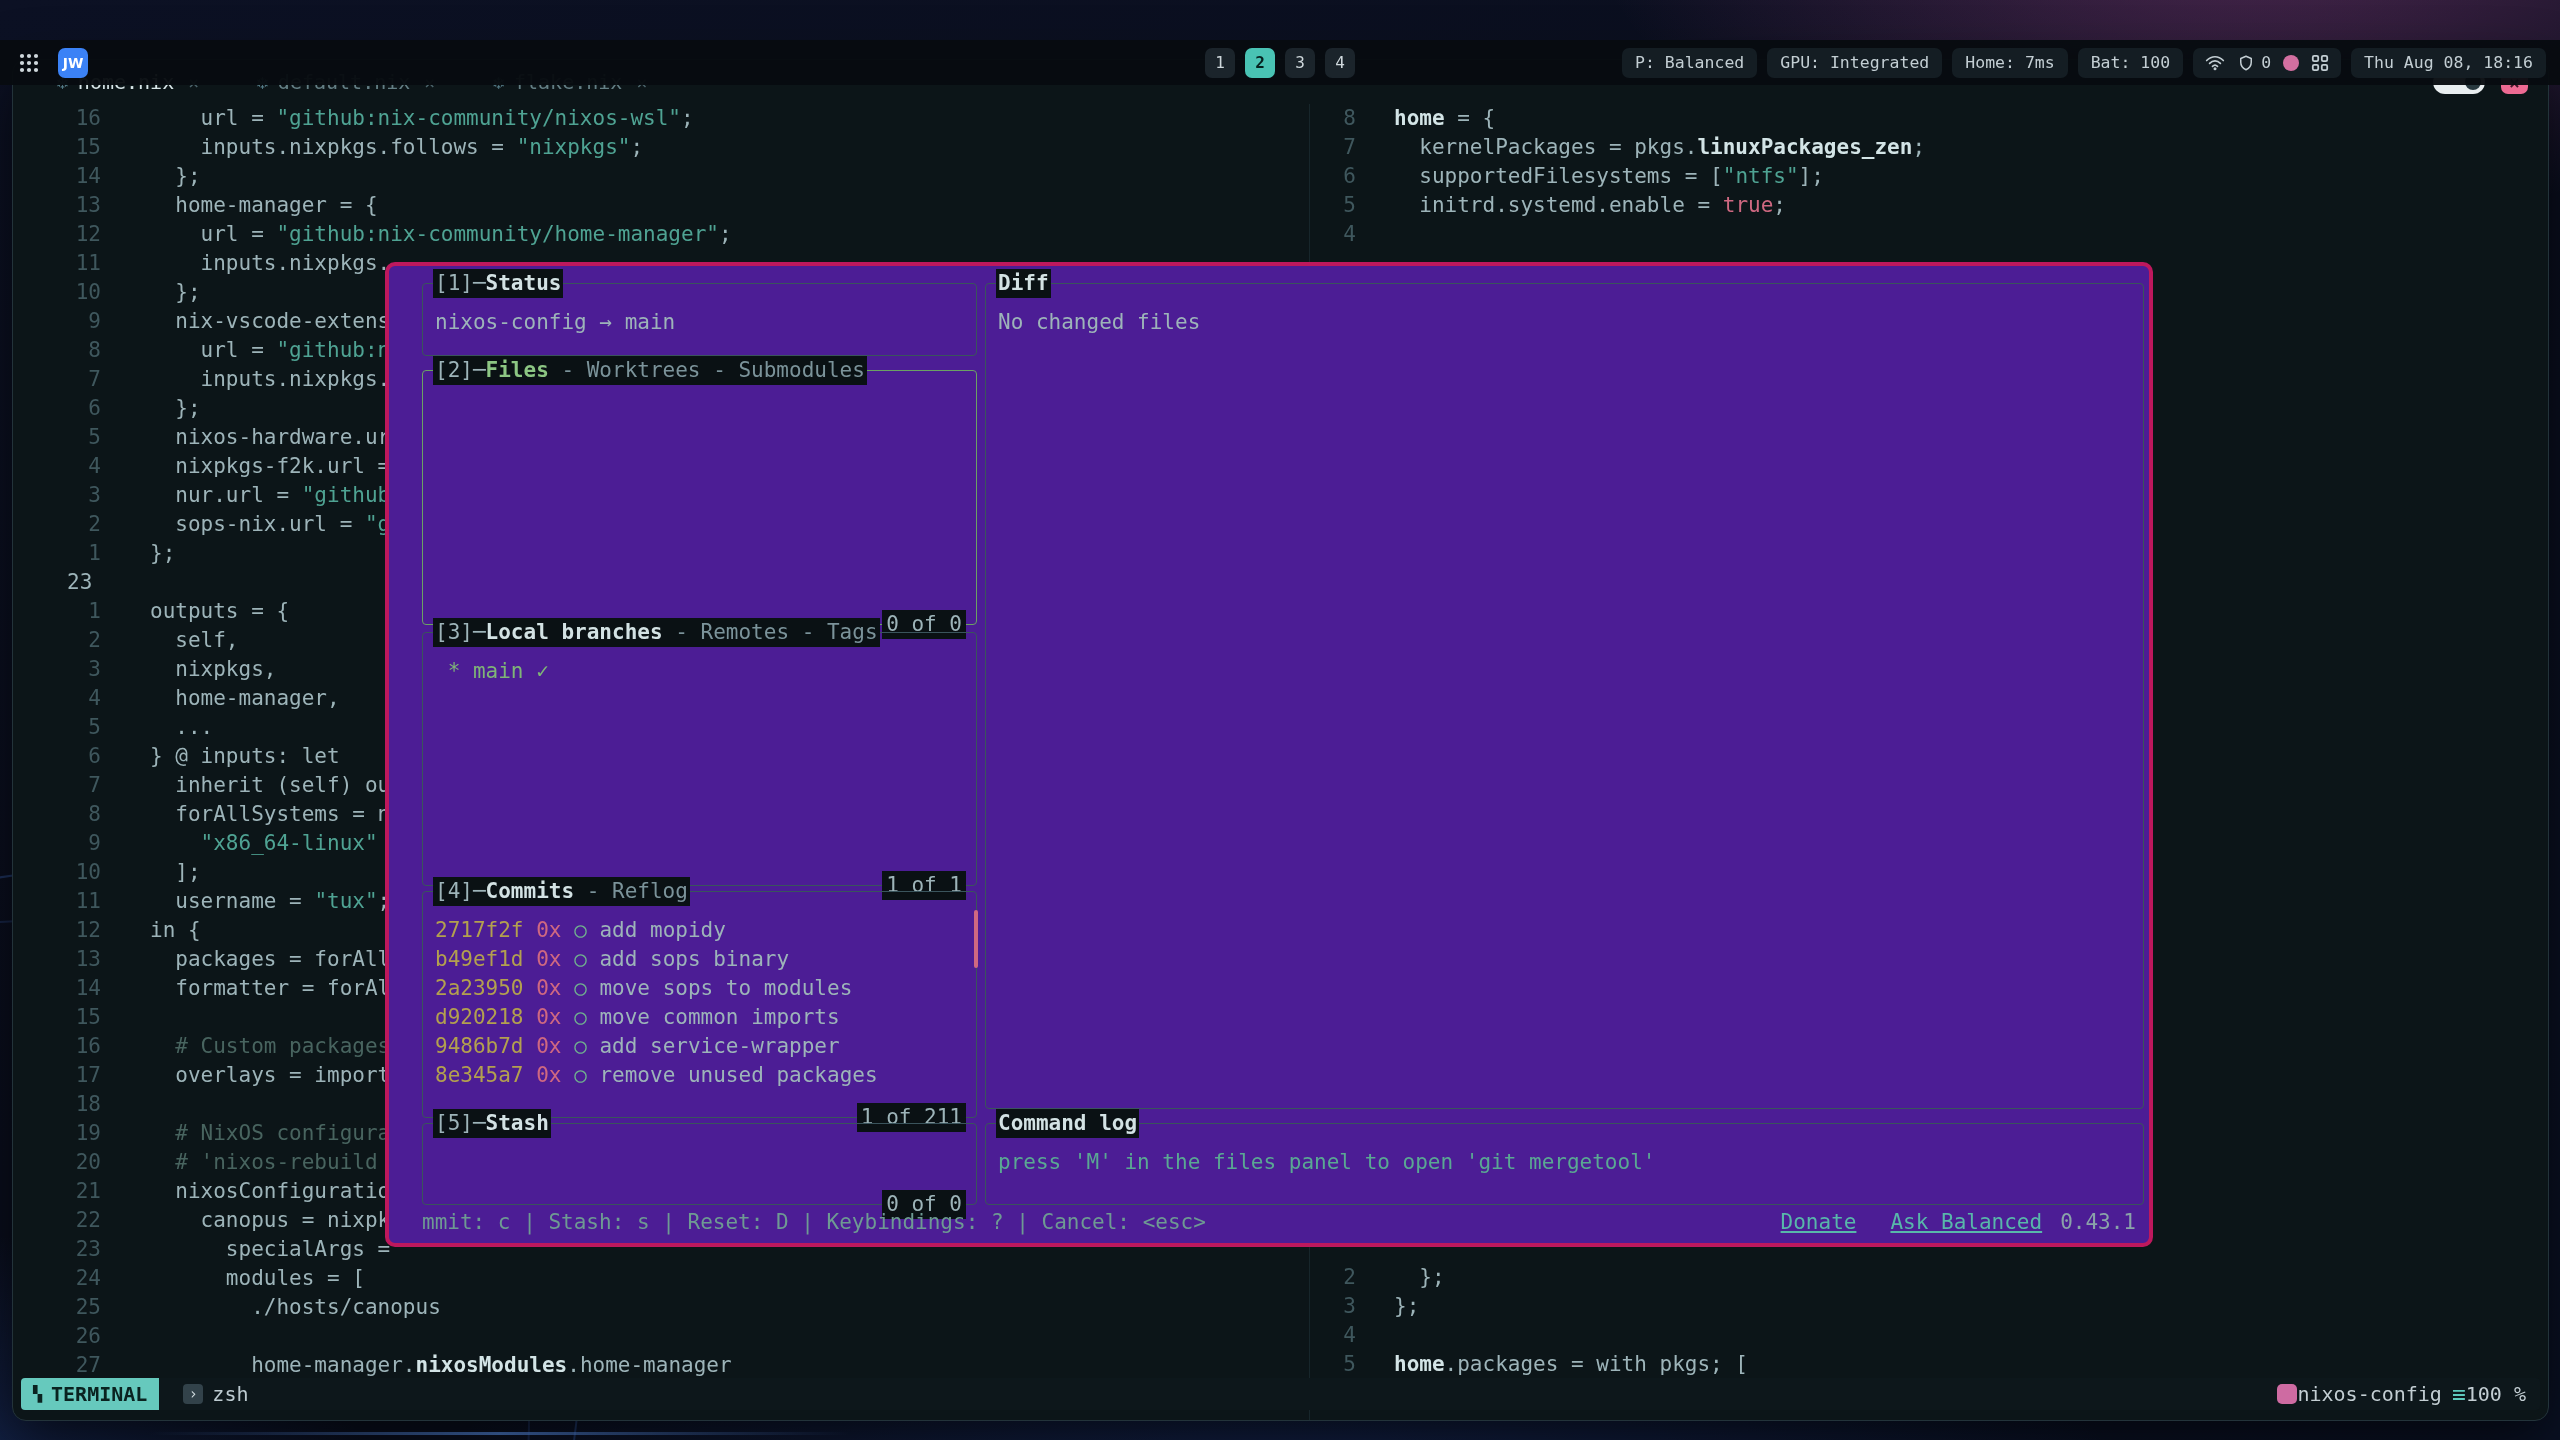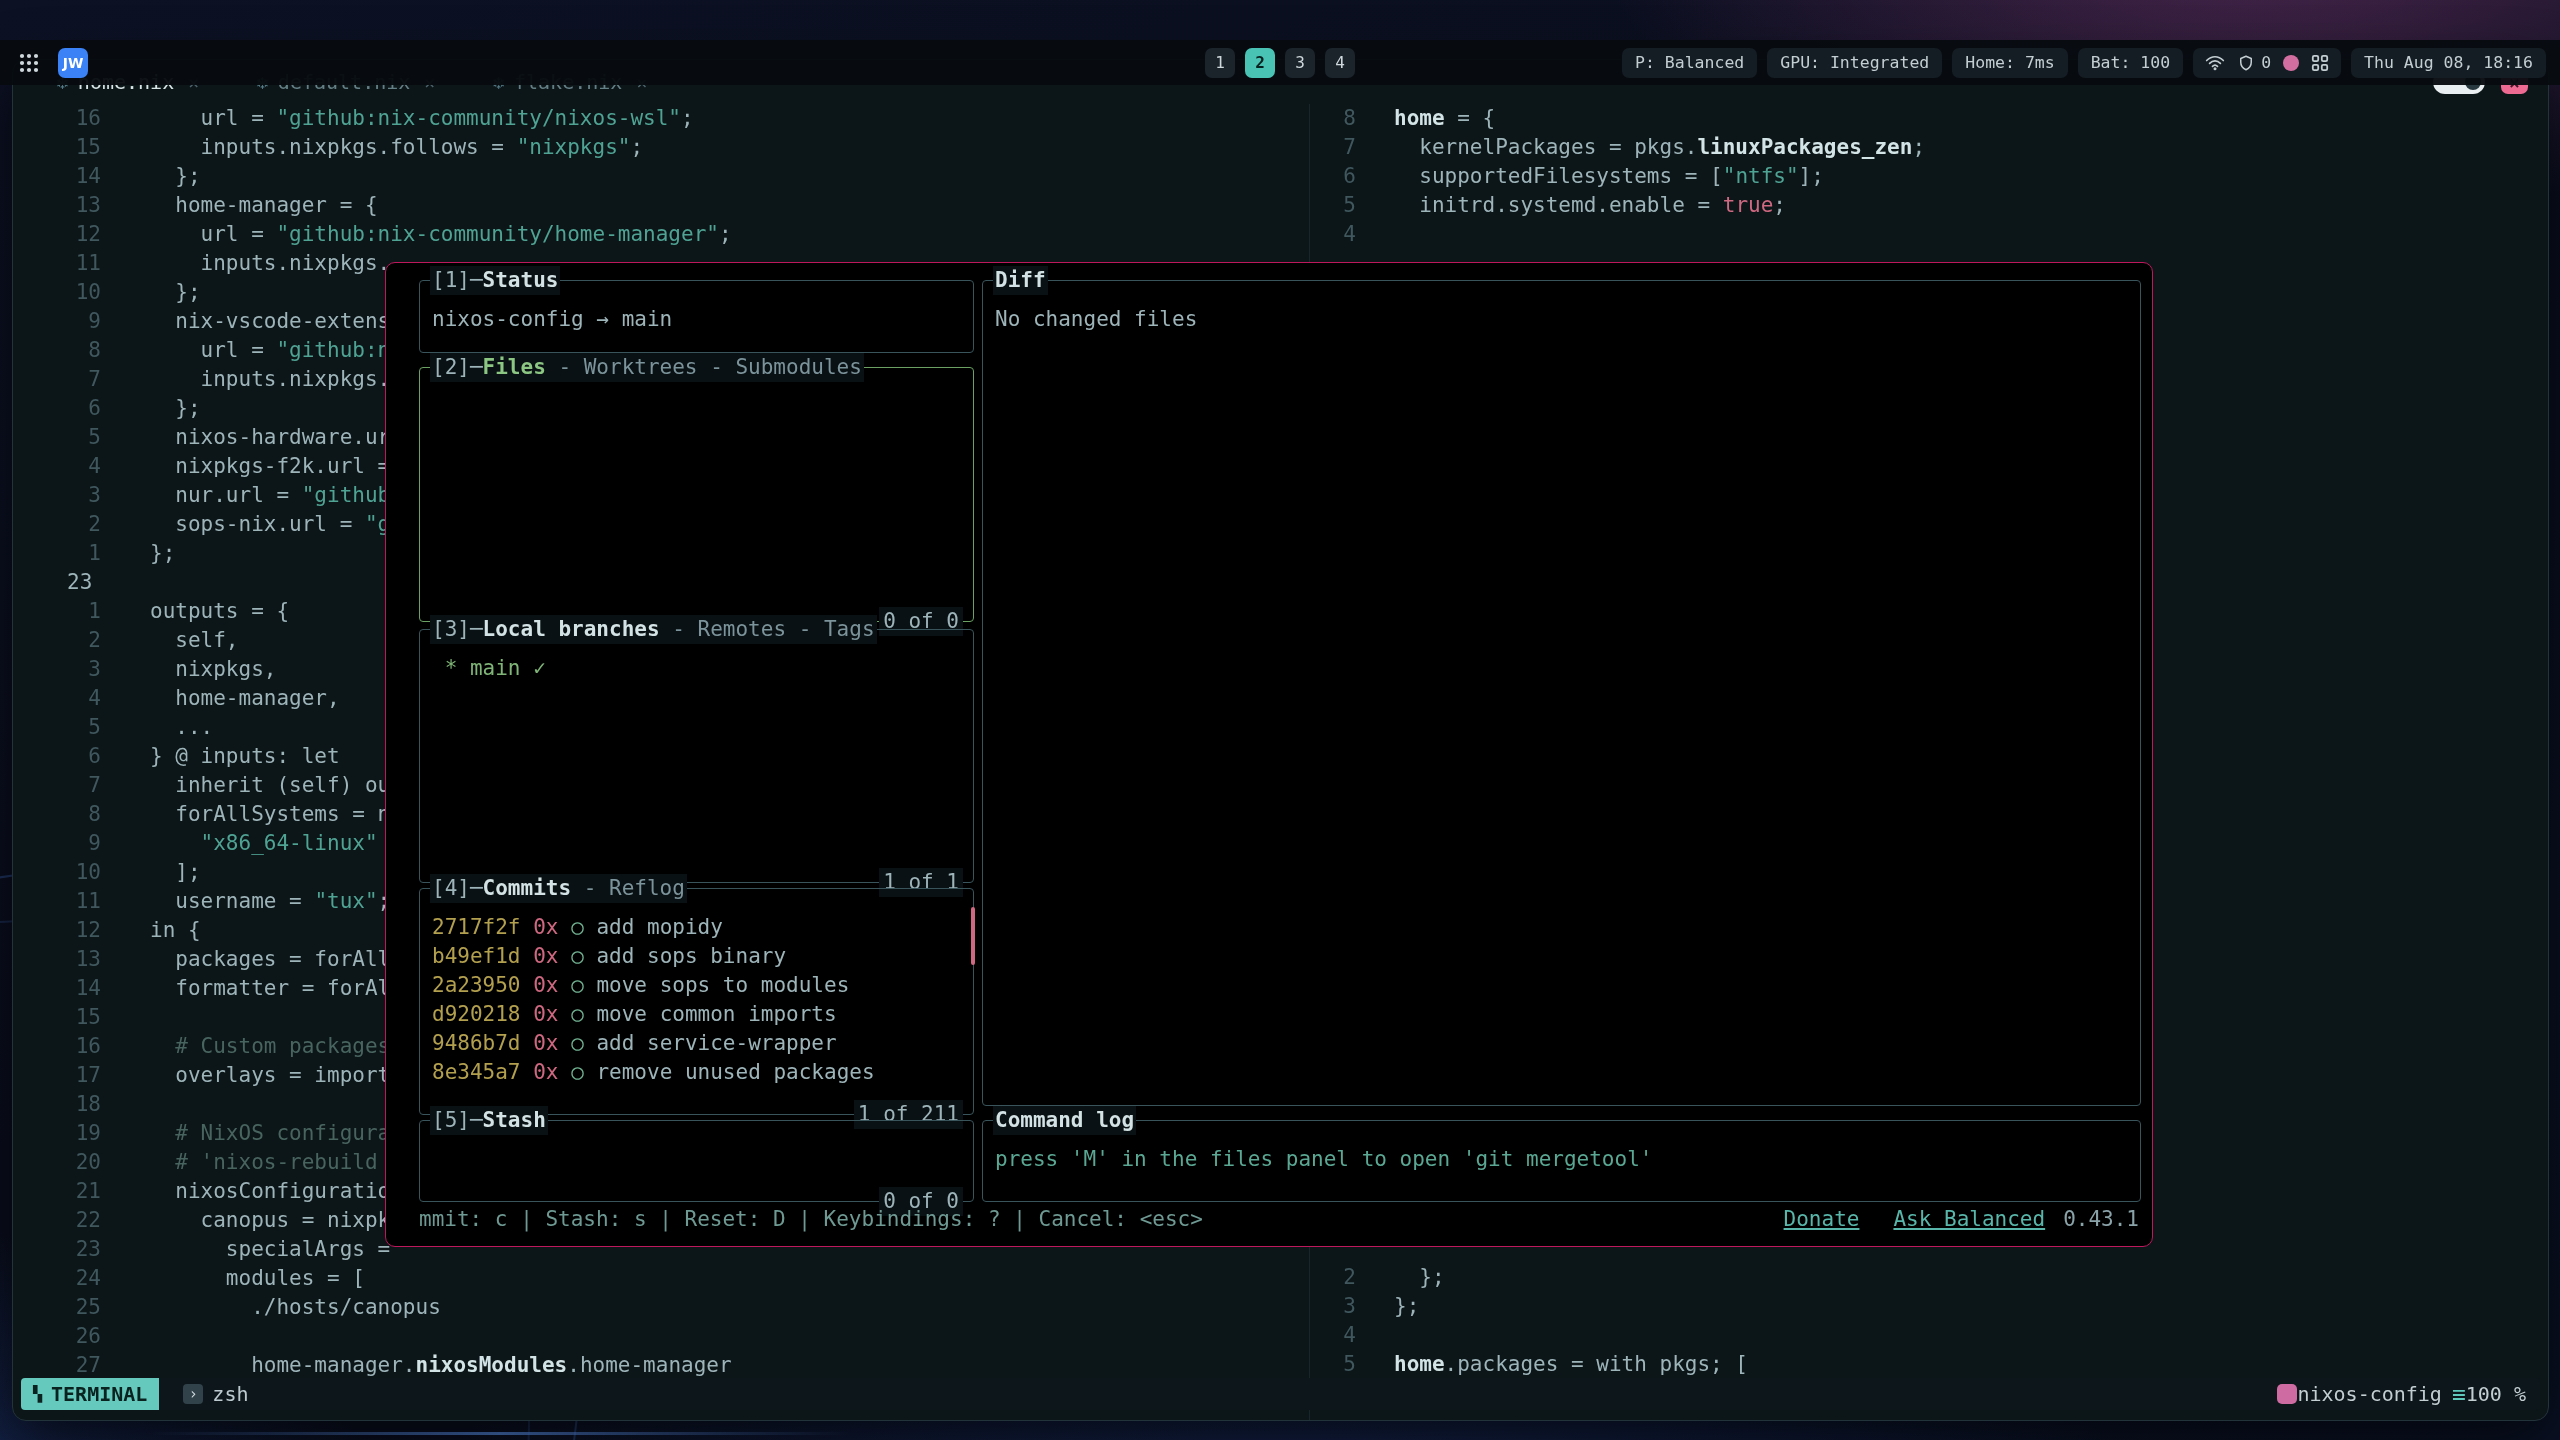--- a/index.html
+++ b/index.html
@@ -56,22 +56,22 @@
   #right-bottom-code{left:1255px;top:1159px;}
   .code-line{display:flex;height:29px;white-space:pre;gap:8px;}
   .ln{display:inline-block;width:88px;text-align:right;color:#3f575d;flex:none;}
   .code-line.cur .ln{text-align:left;padding-left:54px;color:#9db4b9;}
   .code{margin-left:41px;white-space:pre;}
   .code-pane.right .code{margin-left:30px;}
   .tk-t{color:#9db4b9}.tk-s{color:#4fa393}.tk-c{color:#48645f}
   .tk-b{color:#d3e4e6;font-weight:bold}.tk-r{color:#cf6881}
   .divider{position:absolute;left:1296px;top:0;bottom:0;width:1px;background:#17262b;}
   
-  .popup{position:absolute;left:372px;top:202px;width:1768px;height:985px;background:#000000;
-    border:1px solid #be185d;border-radius:10px;z-index:8;font-size:21px;line-height:29px;color:#9db4b9;}
+  .popup{position:absolute;left:372px;top:202px;width:1768px;height:985px;background:#4c1d95;
+    border:4px solid #be185d;border-radius:10px;z-index:8;font-size:21px;line-height:29px;color:#9db4b9;}
   .panel{position:absolute;border:1px solid #3a545c;border-radius:4px;}
   .panel.active{border-color:#6ba263;}
   .ptitle{position:absolute;top:-15px;left:10px;background:#0a1114;padding:0 2px;white-space:pre;}
   .pnum{color:#9db4b9}.pmain{color:#d3e2e4;font-weight:bold}.prest{color:#7b939a}
   .panel.active .pmain{color:#8cc683}
   .pcount{position:absolute;bottom:-15px;right:10px;background:#0a1114;padding:0 4px;color:#9db4b9;}
   .pcontent{padding:24px 12px 0 12px;white-space:pre;}
   #p-status{left:33px;top:17px;width:555px;height:73px;}
   #p-files{left:33px;top:104px;width:555px;height:255px;}
   #p-branches{left:33px;top:366px;width:555px;height:254px;}

